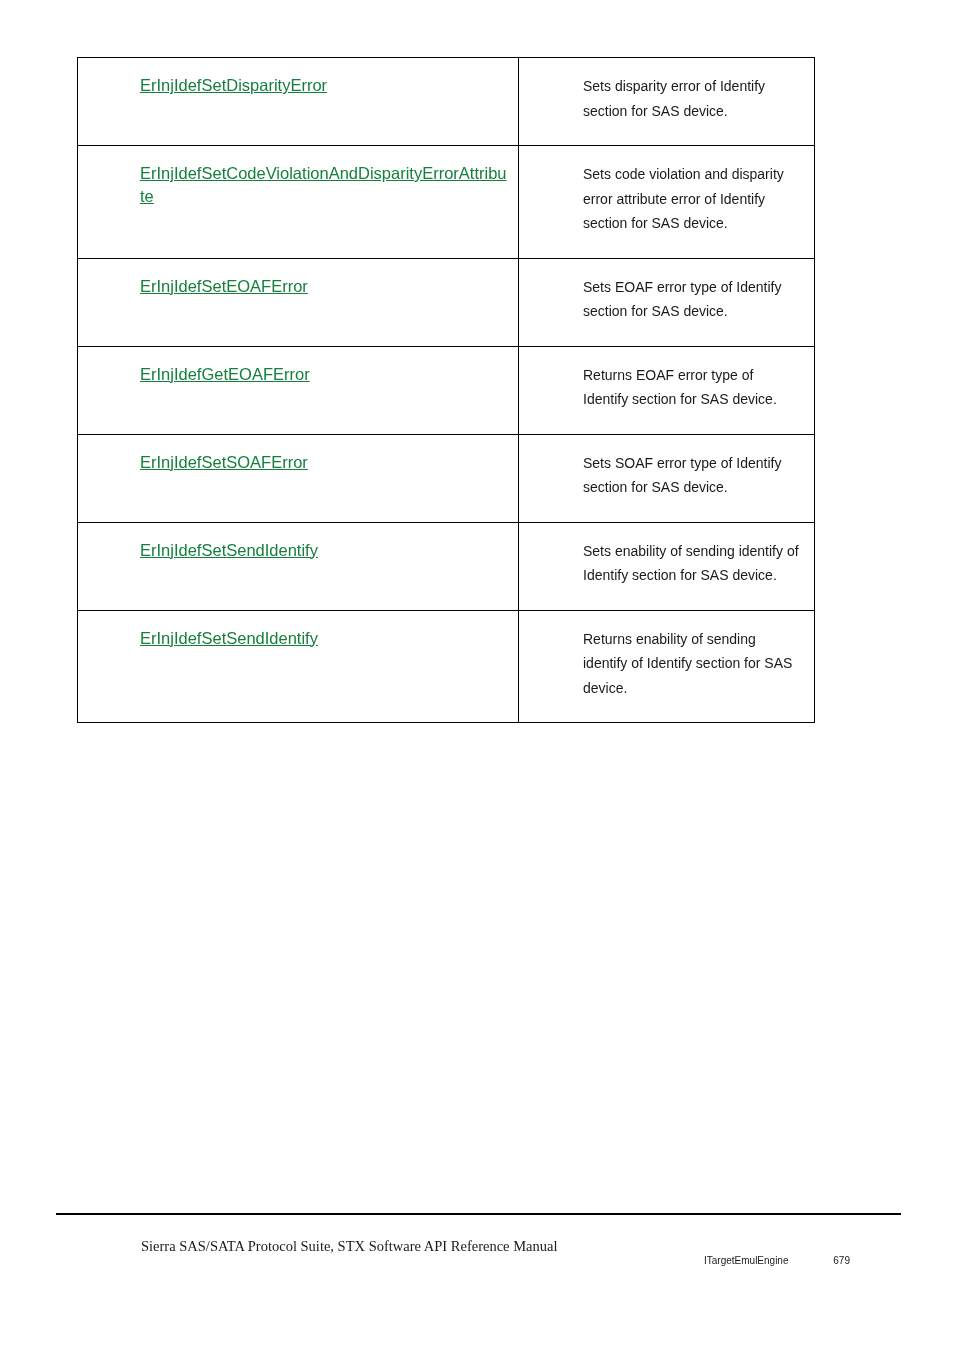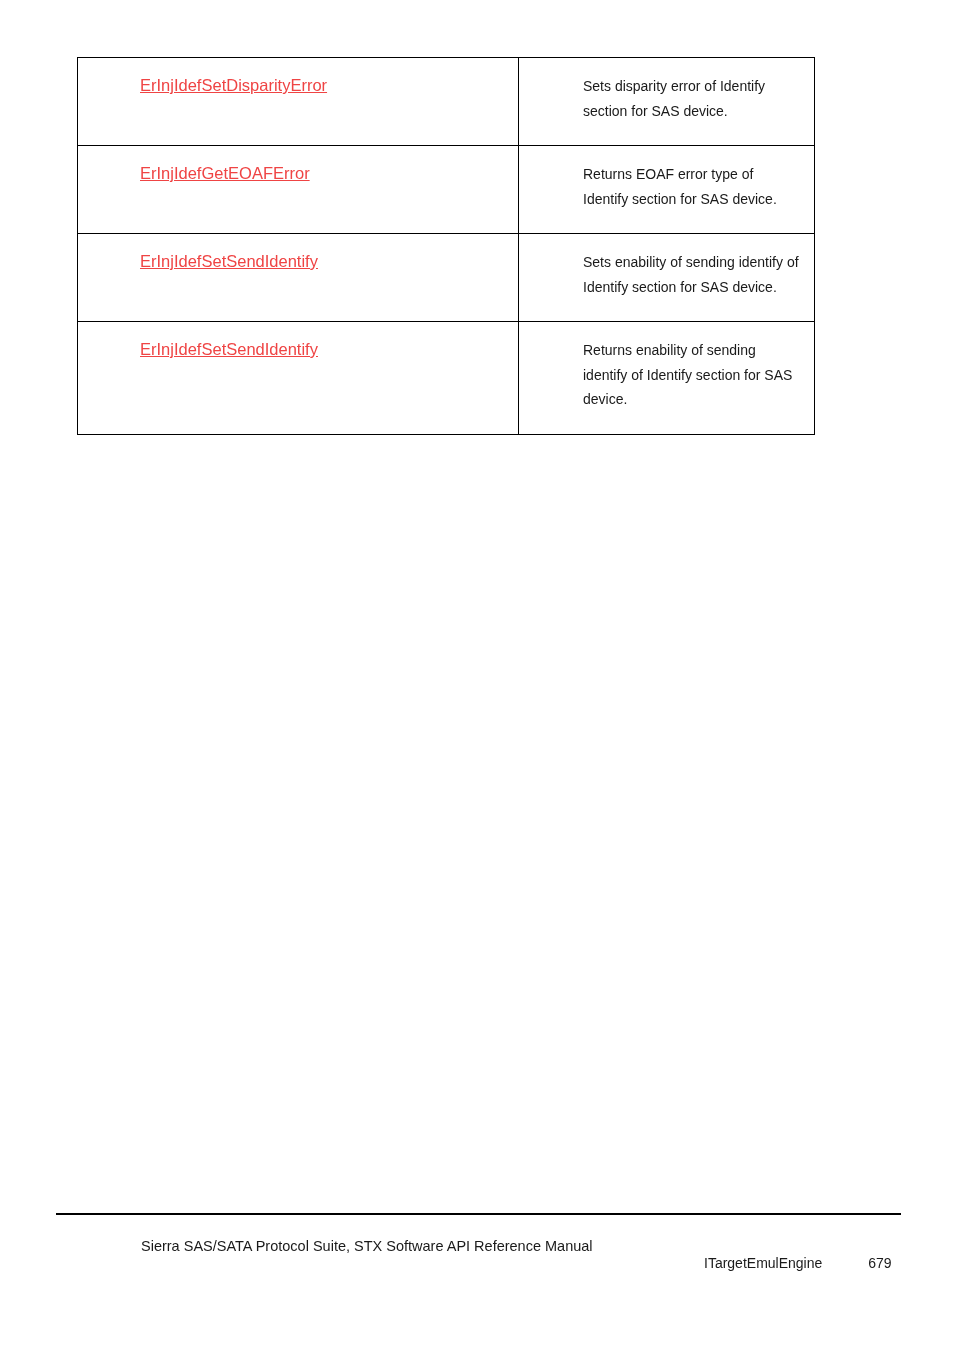--- a/index.html
+++ b/index.html
@@ -46,21 +46,21 @@
   }
 
   .name-cell-inner {
     padding: 16px 10px 22px 62px;
   }
   .desc-cell-inner {
     padding: 16px 12px 22px 64px;
   }
 
   .api-link {
-    color: #ef4444;
+    color: #15803d;
     text-decoration: underline;
     font-size: 16.5px;
     line-height: 23px;
     word-break: break-all;
     display: inline;
     cursor: pointer;
   }
 
   .desc-text {
     color: #1a1a1a;
@@ -84,26 +84,27 @@
     width: 845px;
     height: 40px;
   }
   .footer-left {
     position: absolute;
     left: 85px;
     top: 5px;
     font-size: 14.5px;
     color: #1a1a1a;
     white-space: nowrap;
+    font-family: Liberation Serif, serif;
   }
   .footer-right {
     position: absolute;
     left: 648px;
     top: 22px;
-    font-size: 14px;
+    font-size: 10px;
     color: #1a1a1a;
     white-space: nowrap;
   }
   .footer-chapter {
     display: inline-block;
   }
   .footer-pageno {
     display: inline-block;
     margin-left: 42px;
   }
@@ -123,36 +124,72 @@
           </div>
         </td>
         <td class="col-desc">
           <div class="desc-cell-inner">
             <span class="desc-text">Sets disparity error of Identify section for SAS device.</span>
           </div>
         </td>
       </tr>
 
 
-
-
+      <tr>
+        <td class="col-name">
+          <div class="name-cell-inner">
+            <a class="api-link">ErInjIdefSetCodeViolationAndDisparityErrorAttribute</a>
+          </div>
+        </td>
+        <td class="col-desc">
+          <div class="desc-cell-inner">
+            <span class="desc-text">Sets code violation and disparity error attribute error of Identify section for SAS device.</span>
+          </div>
+        </td>
+      </tr>
+
+
+      <tr>
+        <td class="col-name">
+          <div class="name-cell-inner">
+            <a class="api-link">ErInjIdefSetEOAFError</a>
+          </div>
+        </td>
+        <td class="col-desc">
+          <div class="desc-cell-inner">
+            <span class="desc-text">Sets EOAF error type of Identify section for SAS device.</span>
+          </div>
+        </td>
+      </tr>
 
       <tr>
         <td class="col-name">
           <div class="name-cell-inner">
             <a class="api-link">ErInjIdefGetEOAFError</a>
           </div>
         </td>
         <td class="col-desc">
           <div class="desc-cell-inner">
             <span class="desc-text">Returns EOAF error type of Identify section for SAS device.</span>
           </div>
         </td>
       </tr>
 
+      <tr>
+        <td class="col-name">
+          <div class="name-cell-inner">
+            <a class="api-link">ErInjIdefSetSOAFError</a>
+          </div>
+        </td>
+        <td class="col-desc">
+          <div class="desc-cell-inner">
+            <span class="desc-text">Sets SOAF error type of Identify section for SAS device.</span>
+          </div>
+        </td>
+      </tr>
 
 
       <tr>
         <td class="col-name">
           <div class="name-cell-inner">
             <a class="api-link">ErInjIdefSetSendIdentify</a>
           </div>
         </td>
         <td class="col-desc">
           <div class="desc-cell-inner">

